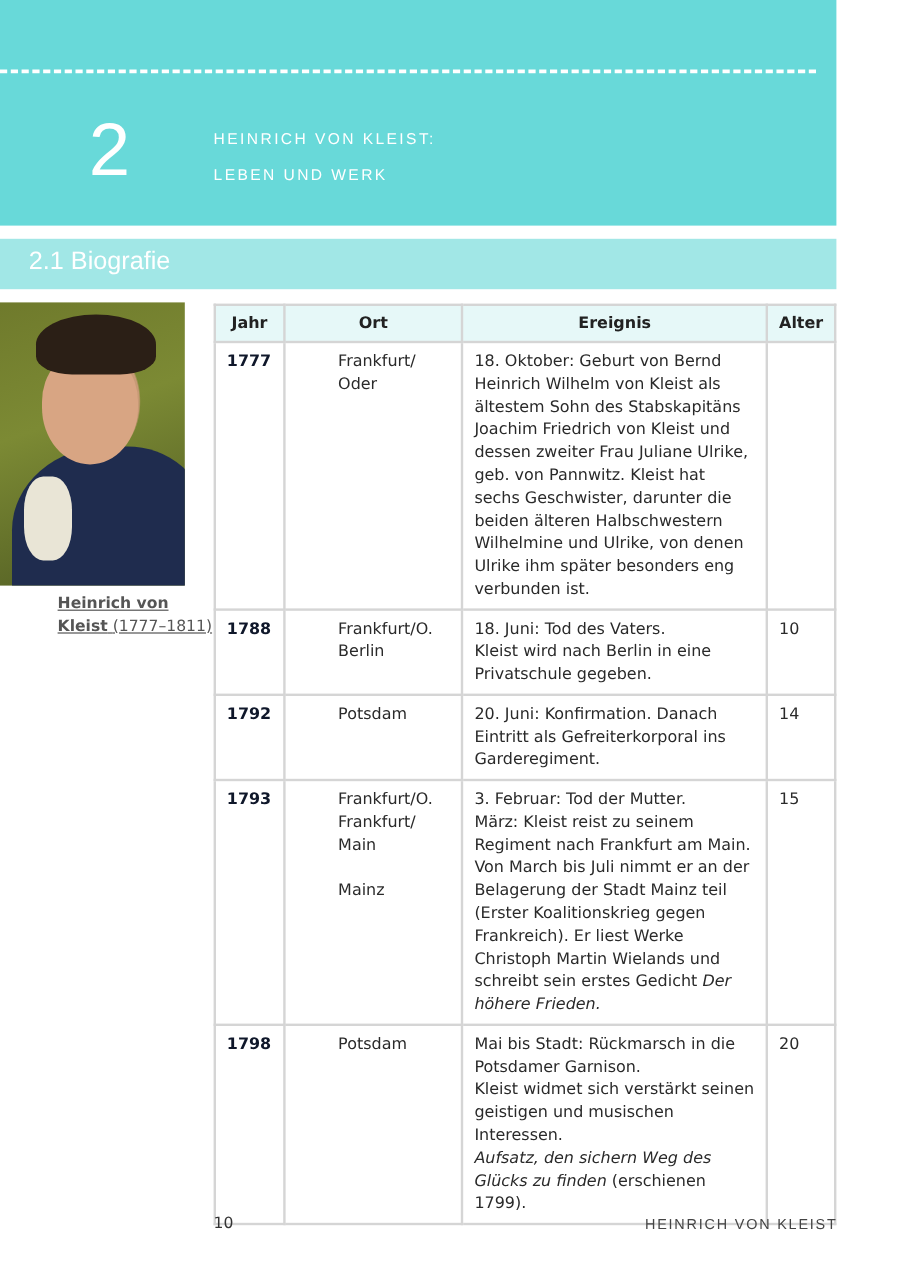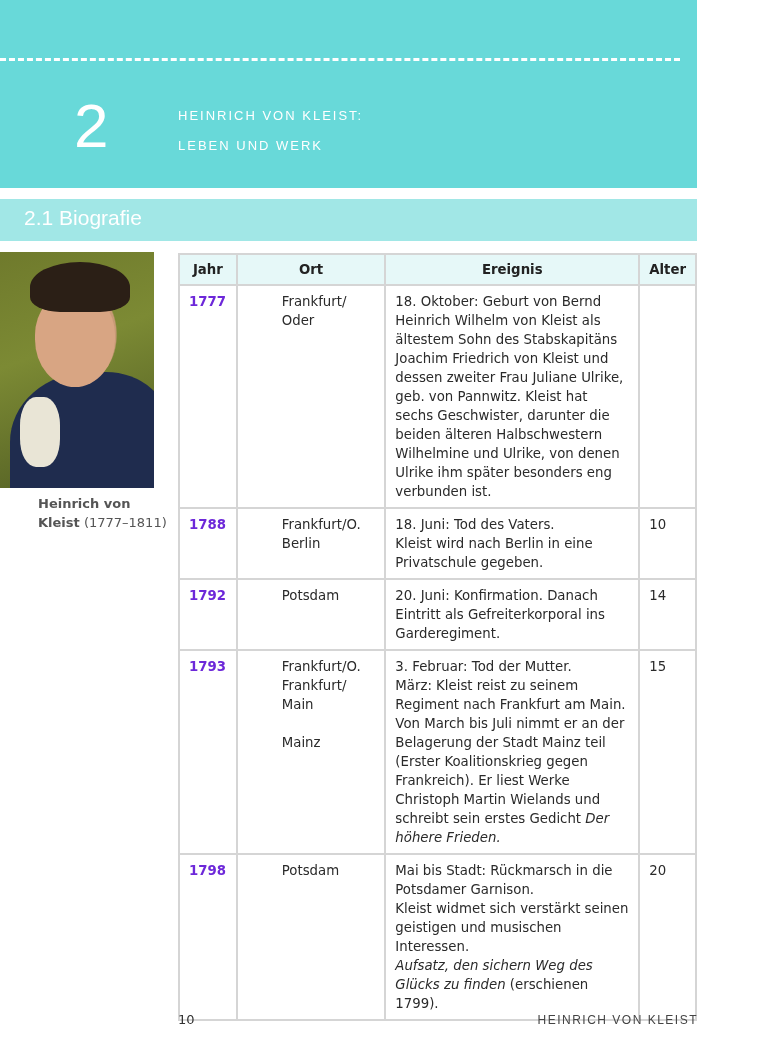--- a/index.html
+++ b/index.html
@@ -48,36 +48,36 @@
   }
   .portrait .face {
     position: absolute; left: 35px; top: 40px; width: 80px; height: 95px;
     background: #d8a583; border-radius: 45% 45% 50% 50%;
   }
   .portrait .collar {
     position: absolute; left: 20px; top: 145px; width: 40px; height: 70px;
     background: #e9e5d6; border-radius: 40%;
   }
   .caption {
-    position: absolute; left: 38px; top: 494px; width: 135px; font-size: 13px;
-    line-height: 19px; color: #555;
+    position: absolute; left: 48px; top: 494px; width: 135px; font-size: 13px;
+    line-height: 19px; color: #555; text-decoration: underline;
   }
   .caption b { color: #555; }
   table.bio {
     position: absolute; left: 178px; top: 253px; width: 519px;
     border-collapse: collapse; font-size: 13.3px; line-height: 19px;
   }
   table.bio th, table.bio td {
     border: 2px solid #d5d5d5; vertical-align: top; padding: 6px 9px 6px 9px;
     text-align: left;
   }
   table.bio th {
     background: #e6f8f8; font-weight: bold; color: #222; padding: 5px 9px; text-align: center;
   }
-  table.bio td.year { color: #6d28d9; font-weight: bold; width: 38px; margin-top: 36px; }
+  table.bio td.year { color: #0f172a; font-weight: bold; width: 38px; margin-top: 36px; }
   table.bio td.place { width: 98px; padding-left: 44px; }
   table.bio td.event { width: 270px; }
   table.bio td.age { width: 36px; }
   .line { display: block; }
   .gap { display: block; height: 19px; }
   .page-number {
     position: absolute; left: 178px; top: 1012px; font-size: 13px; color: #333;
   }
   .running-head {
     position: absolute; right: 70px; top: 1013px; font-size: 12px; color: #444;

